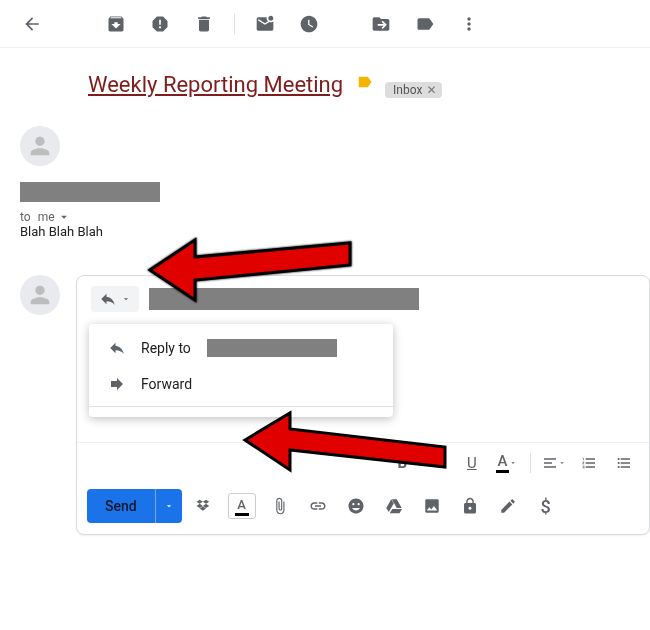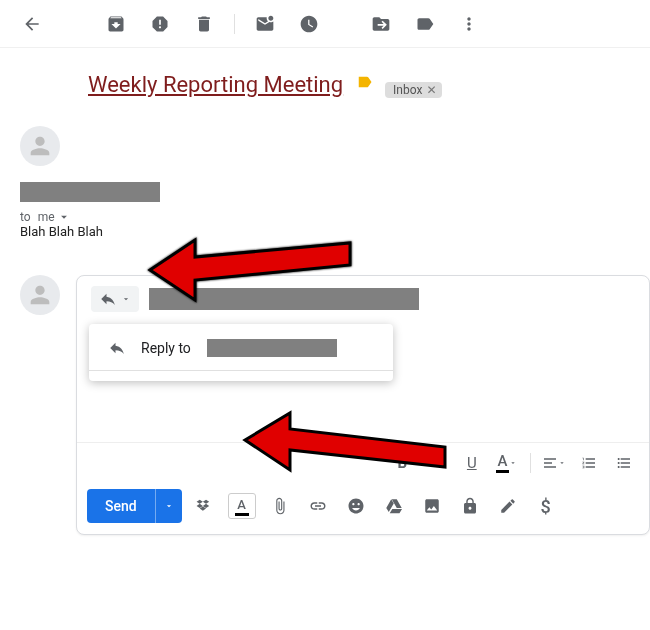--- a/index.html
+++ b/index.html
@@ -27,21 +27,21 @@
     .dropdown { position:absolute; top:48px; left:12px; width:304px; background:#fff; border-radius:4px; box-shadow:0 2px 10px rgba(0,0,0,.25); z-index:10; padding:6px 0;}
     .ditem { display:flex; align-items:center; gap:14px; padding:9px 18px; font-size:14px; color:#202124; cursor:pointer; }
     .dd-icon { width:20px; display:flex; justify-content:center; color:#5f6368;}
     .dd-sep { height:1px; background:#e0e0e0; margin:4px 0; }
     .ditem.noicon { padding-left:52px; }
     .format-bar { position:absolute; bottom:52px; left:0; right:0; height:40px; border-top:1px solid #eee; display:flex; align-items:center; padding:0 10px; gap:4px; color:#5f6368;}
     .format-bar .fbtn { width:32px; height:32px; display:flex; align-items:center; justify-content:center; cursor:pointer; border-radius:4px; font-size:15px;}
     .format-bar .vsep { width:1px; height:20px; background:#e0e0e0; margin:0 4px;}
     .send-bar { position:absolute; bottom:6px; left:0; right:0; height:44px; display:flex; align-items:center; padding:0 10px; gap:6px;}
     .send-btn { display:flex; align-items:stretch; border-radius:4px; overflow:hidden; }
-    .send-main { background:#1a73e8; color:#ffffff; font-size:14px; font-weight:500; padding:9px 18px; cursor:pointer; display:flex; align-items:center;}
+    .send-main { background:#1a73e8; color:#0f172a; font-size:14px; font-weight:500; padding:9px 18px; cursor:pointer; display:flex; align-items:center;}
     .send-drop { background:#1a73e8; color:#fff; padding:9px 8px; cursor:pointer; border-left:1px solid rgba(255,255,255,.4); display:flex; align-items:center;}
     .send-bar .sbtn { width:32px; height:32px; display:flex; align-items:center; justify-content:center; cursor:pointer; color:#5f6368; border-radius:4px;}
     .fmtA { border:1px solid #ccc; border-radius:3px; width:28px; height:26px; display:flex; flex-direction:column; align-items:center; justify-content:center; font-size:13px; font-weight:500;}
     .fmtA .bar { height:3px; width:14px; background:#000; margin-top:1px;}
     .arrow-ann { position:absolute; pointer-events:none; z-index:50; }
   </style>
 </head>
 <body>
 
 <div class="toolbar">
@@ -145,20 +145,28 @@
 
     <div class="dropdown">
       <div class="ditem">
         <span class="dd-icon">
             <svg width="18" height="18" viewBox="0 0 24 24">
               <path fill="#5f6368" d="M10 9V5l-7 7 7 7v-4.1c5 0 8.5 1.6 11 5.1-1-5-4-10-11-11z"></path>
             </svg>
           </span>
         <span>Reply to</span>
         <span class="redact" style="width:130px;height:18px;margin-left:2px"></span>
+      </div>
+      <div class="ditem">
+        <span class="dd-icon">
+            <svg width="18" height="18" viewBox="0 0 24 24">
+              <path fill="#5f6368" d="M12 8V4l8 8-8 8v-4H4V8z"></path>
+            </svg>
+          </span>
+        <span>Forward</span>
       </div>
       <div class="dd-sep"></div>
     </div>
 
     <div class="format-bar" style="padding-left:310px">
       <div class="fbtn" style="font-weight:700">B</div>
       <div class="fbtn" style="font-style:italic;font-family:serif">I</div>
       <div class="fbtn" style="text-decoration:underline">U</div>
       <div class="fbtn">
           <span style="border-bottom:3px solid #000;padding:0 2px;font-weight:500">A</span>

